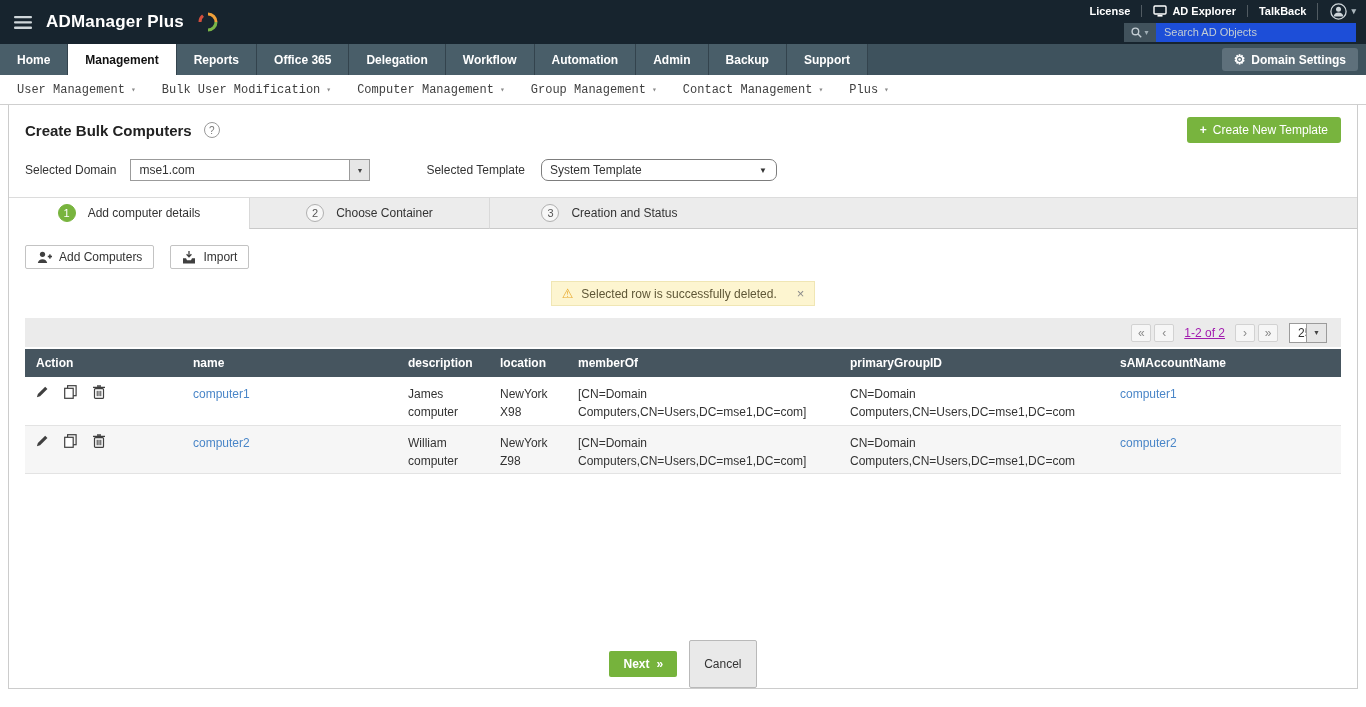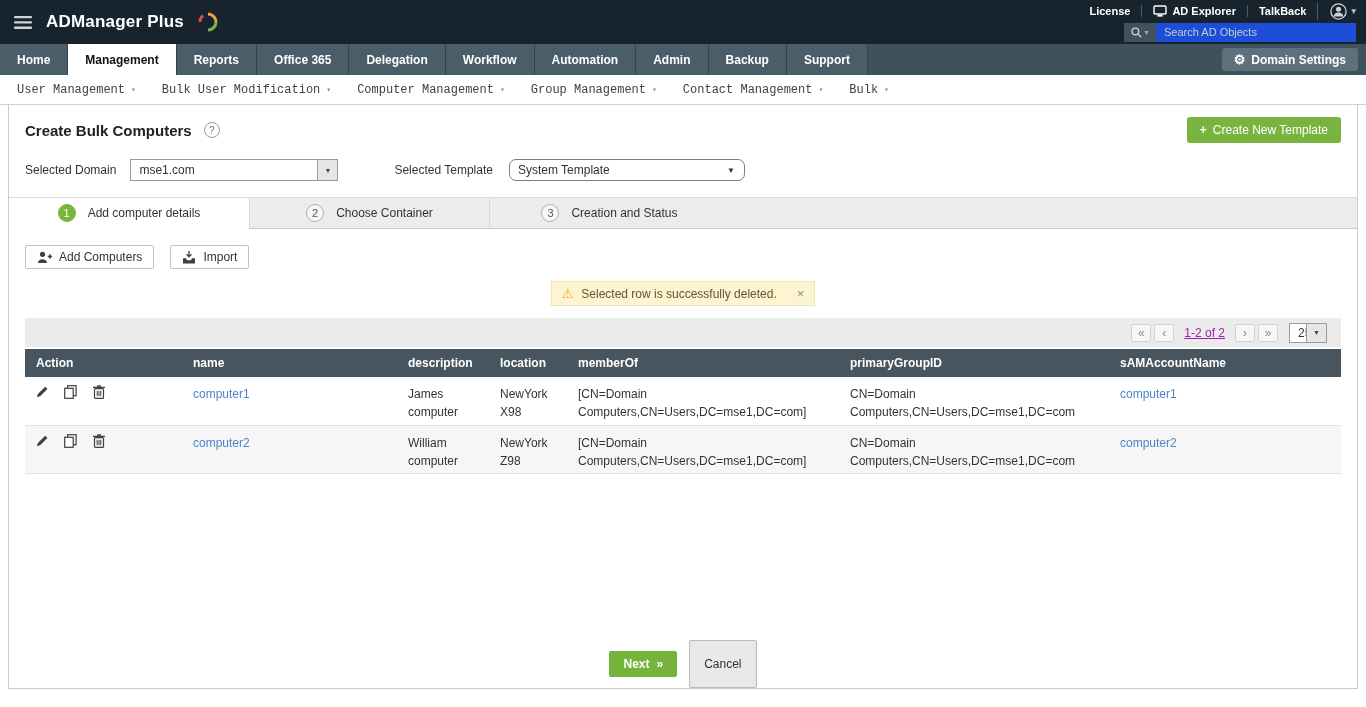--- a/index.html
+++ b/index.html
@@ -49,21 +49,21 @@
   .page-title { font-size:15px; font-weight:bold; color:#222; margin:0; }
   .help { width:16px; height:16px; border:1px solid #999; border-radius:50%; color:#777; font-size:10px; display:inline-flex; align-items:center; justify-content:center; margin-left:12px; cursor:pointer; }
   .create-template { margin-left:auto; background:#78b43e; color:#fff; border:none; border-radius:3px; font-size:12px; padding:6px 13px; display:flex; gap:6px; align-items:center; cursor:pointer; font-family:"Liberation Sans", sans-serif; }
   .create-template .plus { font-weight:bold; }
 
   .selectors { display:flex; align-items:center; padding:16px 16px 0; font-size:12px; }
   .lbl { color:#333; }
   .select { display:flex; align-items:center; border:1px solid #9b9b9b; background:#fff; height:22px; cursor:pointer; }
   .select .val { flex:1; padding:0 8px; font-size:12px; white-space:nowrap; overflow:hidden; }
   .arrow-box { width:20px; height:100%; background:#e6e6e6; border-left:1px solid #9b9b9b; display:flex; align-items:center; justify-content:center; font-size:7px; color:#444; }
-  .domain-select { width:208px; margin-left:14px; }
+  .domain-select { width:240px; margin-left:14px; }
   .tpl-label { margin-left:56px; }
   .tpl-select { width:236px; margin-left:16px; border-color:#7d7d7d;border-radius:7px; }
   .plain-caret { font-size:8px; color:#333; padding:0 9px; }
 
   .wizard { display:flex; background:#ececec; border-top:1px solid #dcdcdc; margin-top:16px; }
   .step { width:240px; height:31px; display:flex; align-items:center; justify-content:center; gap:12px; font-size:12px; color:#333; border-bottom:1px solid #c9c9c9; cursor:pointer; }
   .step:nth-child(2), .step:nth-child(3) { border-left:1px solid #d9d9d9; }
   .step.active { background:#fff; border-bottom-color:#fff; }
   .wizard-fill { flex:1; border-bottom:1px solid #c9c9c9; }
   .circle { width:18px; height:18px; border-radius:50%; background:#f7f7f7; border:1px solid #b0b0b0; color:#555; font-size:11px; display:flex; align-items:center; justify-content:center; flex:0 0 auto; }
@@ -181,21 +181,21 @@
   </span>
   <span class="subnav-item">
     <span>Group Management</span>
     <span class="caret-sm">▾</span>
   </span>
   <span class="subnav-item">
     <span>Contact Management</span>
     <span class="caret-sm">▾</span>
   </span>
   <span class="subnav-item">
-    <span>Bulk</span>
+    <span>Plus</span>
     <span class="caret-sm">▾</span>
   </span>
 </div>
 
 <main class="content">
 
   <div class="page-head">
     <h1 class="page-title">Create Bulk Computers</h1>
     <span class="help">?</span>
     <button class="create-template">

